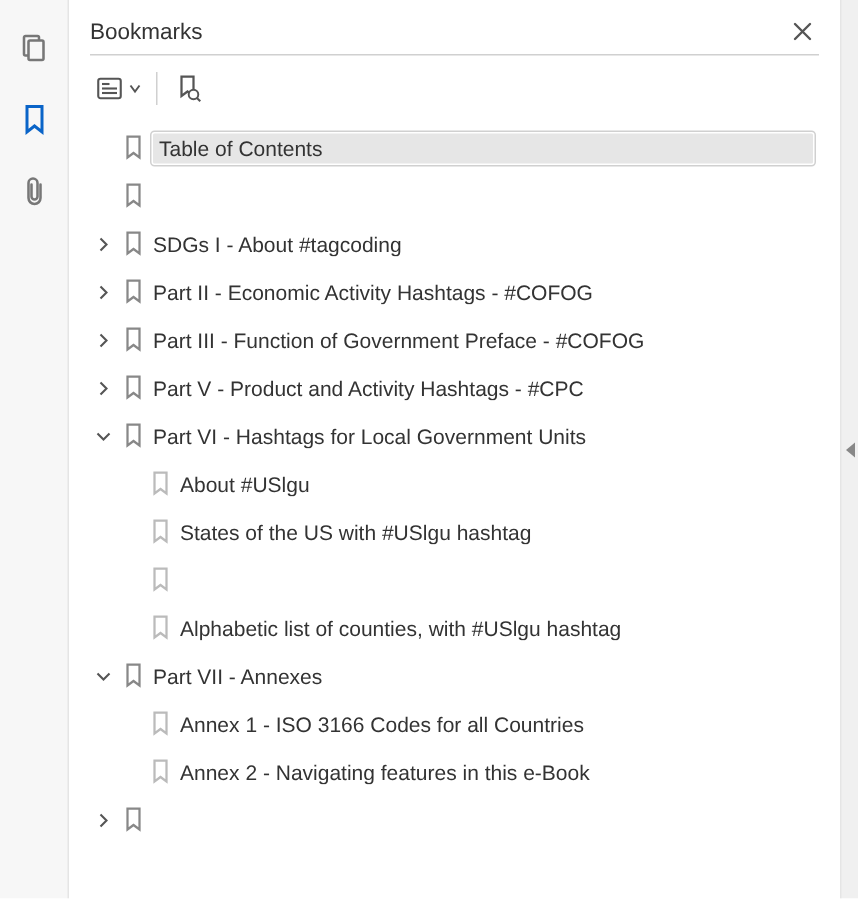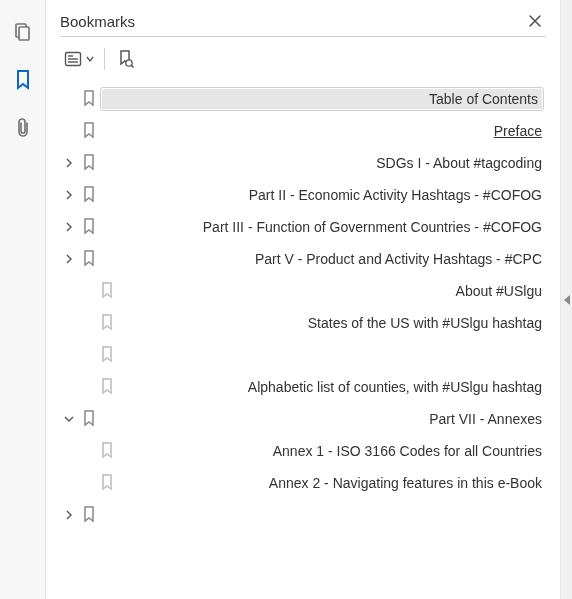--- a/index.html
+++ b/index.html
@@ -89,21 +89,20 @@
     padding-left: 2px;
   }
   .node {
     display: flex;
     align-items: center;
     height: 32px;
     gap: 6px;
     cursor: pointer;
     color: #333;
     padding-right: 4px;
-    text-align: right;
   }
   .node .twisty {
     width: 14px;
     height: 14px;
     display: flex;
     align-items: center;
     justify-content: center;
     color: #555;
   }
   .node .twisty.none { visibility: hidden; }
@@ -206,21 +205,20 @@
       <span class="label">Table of Contents</span>
     </div>
 
     <div class="node underline">
       <span class="twisty none"></span>
       <span class="bm-icon">
           <svg width="14" height="18" viewBox="0 0 14 18">
             <path d="M3 1 h8 v14 l-4 -3 l-4 3 z" fill="none" stroke="currentColor" stroke-width="1.5"></path>
           </svg>
         </span>
-      <span class="label">Preface</span>
     </div>
 
     <div class="node">
       <span class="twisty">
           <svg width="10" height="10" viewBox="0 0 10 10">
             <path d="M3 1 L7 5 L3 9" fill="none" stroke="currentColor" stroke-width="1.4"></path>
           </svg>
         </span>
       <span class="bm-icon">
           <svg width="14" height="18" viewBox="0 0 14 18">
@@ -248,38 +246,51 @@
       <span class="twisty">
           <svg width="10" height="10" viewBox="0 0 10 10">
             <path d="M3 1 L7 5 L3 9" fill="none" stroke="currentColor" stroke-width="1.4"></path>
           </svg>
         </span>
       <span class="bm-icon">
           <svg width="14" height="18" viewBox="0 0 14 18">
             <path d="M3 1 h8 v14 l-4 -3 l-4 3 z" fill="none" stroke="currentColor" stroke-width="1.5"></path>
           </svg>
         </span>
-      <span class="label">Part III - Function of Government Countries - #COFOG</span>
+      <span class="label">Part III - Function of Government Preface - #COFOG</span>
     </div>
 
 
     <div class="node">
       <span class="twisty">
           <svg width="10" height="10" viewBox="0 0 10 10">
             <path d="M3 1 L7 5 L3 9" fill="none" stroke="currentColor" stroke-width="1.4"></path>
           </svg>
         </span>
       <span class="bm-icon">
           <svg width="14" height="18" viewBox="0 0 14 18">
             <path d="M3 1 h8 v14 l-4 -3 l-4 3 z" fill="none" stroke="currentColor" stroke-width="1.5"></path>
           </svg>
         </span>
       <span class="label">Part V - Product and Activity Hashtags - #CPC</span>
     </div>
 
+    <div class="node">
+      <span class="twisty">
+          <svg width="10" height="10" viewBox="0 0 10 10">
+            <path d="M1 3 L5 7 L9 3" fill="none" stroke="currentColor" stroke-width="1.4"></path>
+          </svg>
+        </span>
+      <span class="bm-icon">
+          <svg width="14" height="18" viewBox="0 0 14 18">
+            <path d="M3 1 h8 v14 l-4 -3 l-4 3 z" fill="none" stroke="currentColor" stroke-width="1.5"></path>
+          </svg>
+        </span>
+      <span class="label">Part VI - Hashtags for Local Government Units</span>
+    </div>
 
     <div class="node child">
       <span class="twisty none"></span>
       <span class="bm-icon">
           <svg width="14" height="18" viewBox="0 0 14 18">
             <path d="M3 1 h8 v14 l-4 -3 l-4 3 z" fill="none" stroke="currentColor" stroke-width="1.5"></path>
           </svg>
         </span>
       <span class="label">About #USlgu</span>
     </div>

